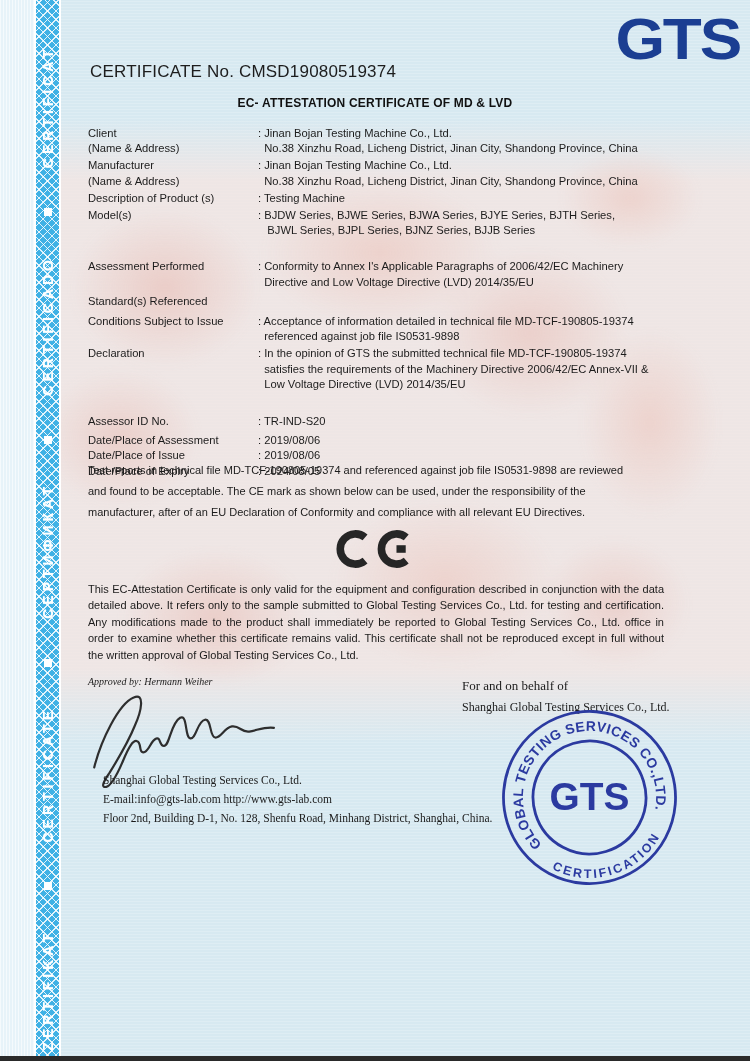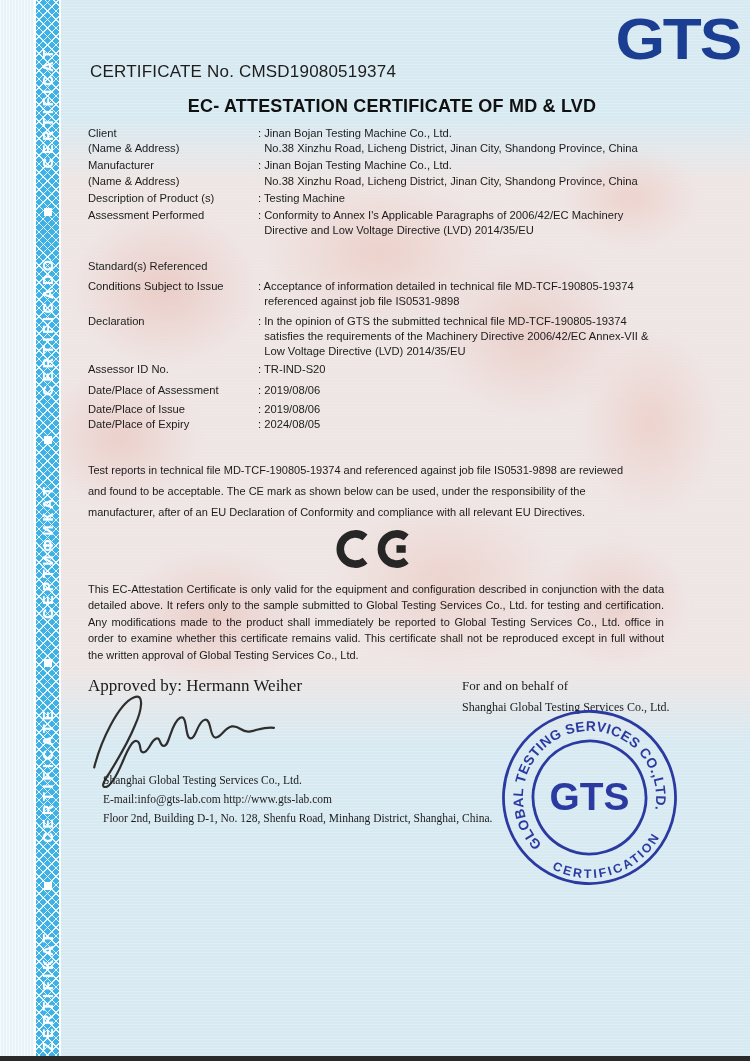--- a/index.html
+++ b/index.html
@@ -33,40 +33,40 @@
       repeating-linear-gradient(-45deg, rgba(255,255,255,.85) 0 1px, transparent 1px 6px);}
   .bandwords{position:absolute;inset:0;display:flex;flex-direction:column;align-items:center;
     justify-content:space-between;padding:46px 0 10px 0;box-sizing:border-box;}
   .bword{writing-mode:vertical-rl;transform:rotate(180deg);color:#fff;font-weight:bold;
     font-size:14px;letter-spacing:4px;white-space:nowrap;text-shadow:0 0 1px rgba(255,255,255,.6);}
   .bsq{width:8px;height:8px;background:#fff;display:block;}
   
   .logo{position:absolute;left:575px;top:10px;width:165px;text-align:right;color:#1b3e92;
     font-weight:bold;font-size:58px;letter-spacing:-2px;transform:scaleX(1.1);transform-origin:right top;line-height:1;}
   .certno{position:absolute;left:90px;top:62px;font-size:17px;color:#1d1d1d;letter-spacing:.2px;}
-  .title{position:absolute;left:103px;top:96px;width:578px;text-align:center;font-size:18px;
+  .title{position:absolute;left:86px;top:96px;width:578px;text-align:center;font-size:12px;
     font-weight:bold;color:#111;letter-spacing:.2px;}
   
   .details{position:absolute;left:88px;top:126px;width:578px;font-size:11.2px;color:#1c1c1c;}
   .drow{display:flex;align-items:flex-start;}
   .dlabel{width:170px;flex:0 0 170px;line-height:15.2px;}
   .dvalue{flex:1;}
   .vline{line-height:15.2px;white-space:pre;}
   .drow:nth-child(3){margin-top:2px}.drow:nth-child(5){margin-top:2px}
   .drow:nth-child(6){margin-top:2px}.drow:nth-child(7){margin-top:21px}
   .drow:nth-child(8){margin-top:4px}.drow:nth-child(9){margin-top:5px}
-  .drow:nth-child(10){margin-top:2px}.drow:nth-child(11){margin-top:6px}
+  .drow:nth-child(10){margin-top:2px}.drow:nth-child(11){margin-top:22px}
   .drow:nth-child(12){margin-top:4px}
   
   .para{position:absolute;left:88px;color:#1b1b1b;font-size:11px;}
   .review{top:460px;width:610px;line-height:21px;white-space:pre-line;}
   .validity{top:581px;width:576px;line-height:16.4px;text-align:justify;}
   .ce{position:absolute;left:336px;top:527px;width:84px;}
   
-  .approved{position:absolute;left:88px;top:676px;font-family:"Liberation Serif",serif;font-size:17px;color:#1b1b1b;}
+  .approved{position:absolute;left:88px;top:676px;font-family:"Liberation Serif",serif;font-size:10px;color:#1b1b1b;font-style:italic;}
   .sig{position:absolute;left:80px;top:688px;}
   .behalf1{position:absolute;left:462px;top:678px;font-family:"Liberation Serif",serif;font-size:13px;color:#1b1b1b;}
   .behalf2{position:absolute;left:462px;top:700px;font-family:"Liberation Serif",serif;font-size:12px;color:#1b1b1b;}
   .footer{position:absolute;left:103px;top:771px;font-family:"Liberation Serif",serif;
     font-size:11.5px;line-height:18.8px;color:#1b1b1b;}
   .seal{position:absolute;left:497px;top:705px;}
   .bottom-edge{position:absolute;left:0;bottom:0;width:100%;height:5px;background:#2a2a2a;}
 </style>
 </head>
 <body>
@@ -123,20 +123,27 @@
         </div>
   </div>
 
   <div class="drow">
     <div class="dlabel">Description of Product (s)</div>
     <div class="dvalue">
           <div class="vline">: Testing Machine</div>
         </div>
   </div>
 
+  <div class="drow">
+    <div class="dlabel">Model(s)</div>
+    <div class="dvalue">
+          <div class="vline">: BJDW Series, BJWE Series, BJWA Series, BJYE Series, BJTH Series,</div>
+          <div class="vline">   BJWL Series, BJPL Series, BJNZ Series, BJJB Series</div>
+        </div>
+  </div>
 
   <div class="drow">
     <div class="dlabel">Assessment Performed</div>
     <div class="dvalue">
           <div class="vline">: Conformity to Annex I's Applicable Paragraphs of 2006/42/EC Machinery</div>
           <div class="vline">  Directive and Low Voltage Directive (LVD) 2014/35/EU</div>
         </div>
   </div>
 
   <div class="drow">

